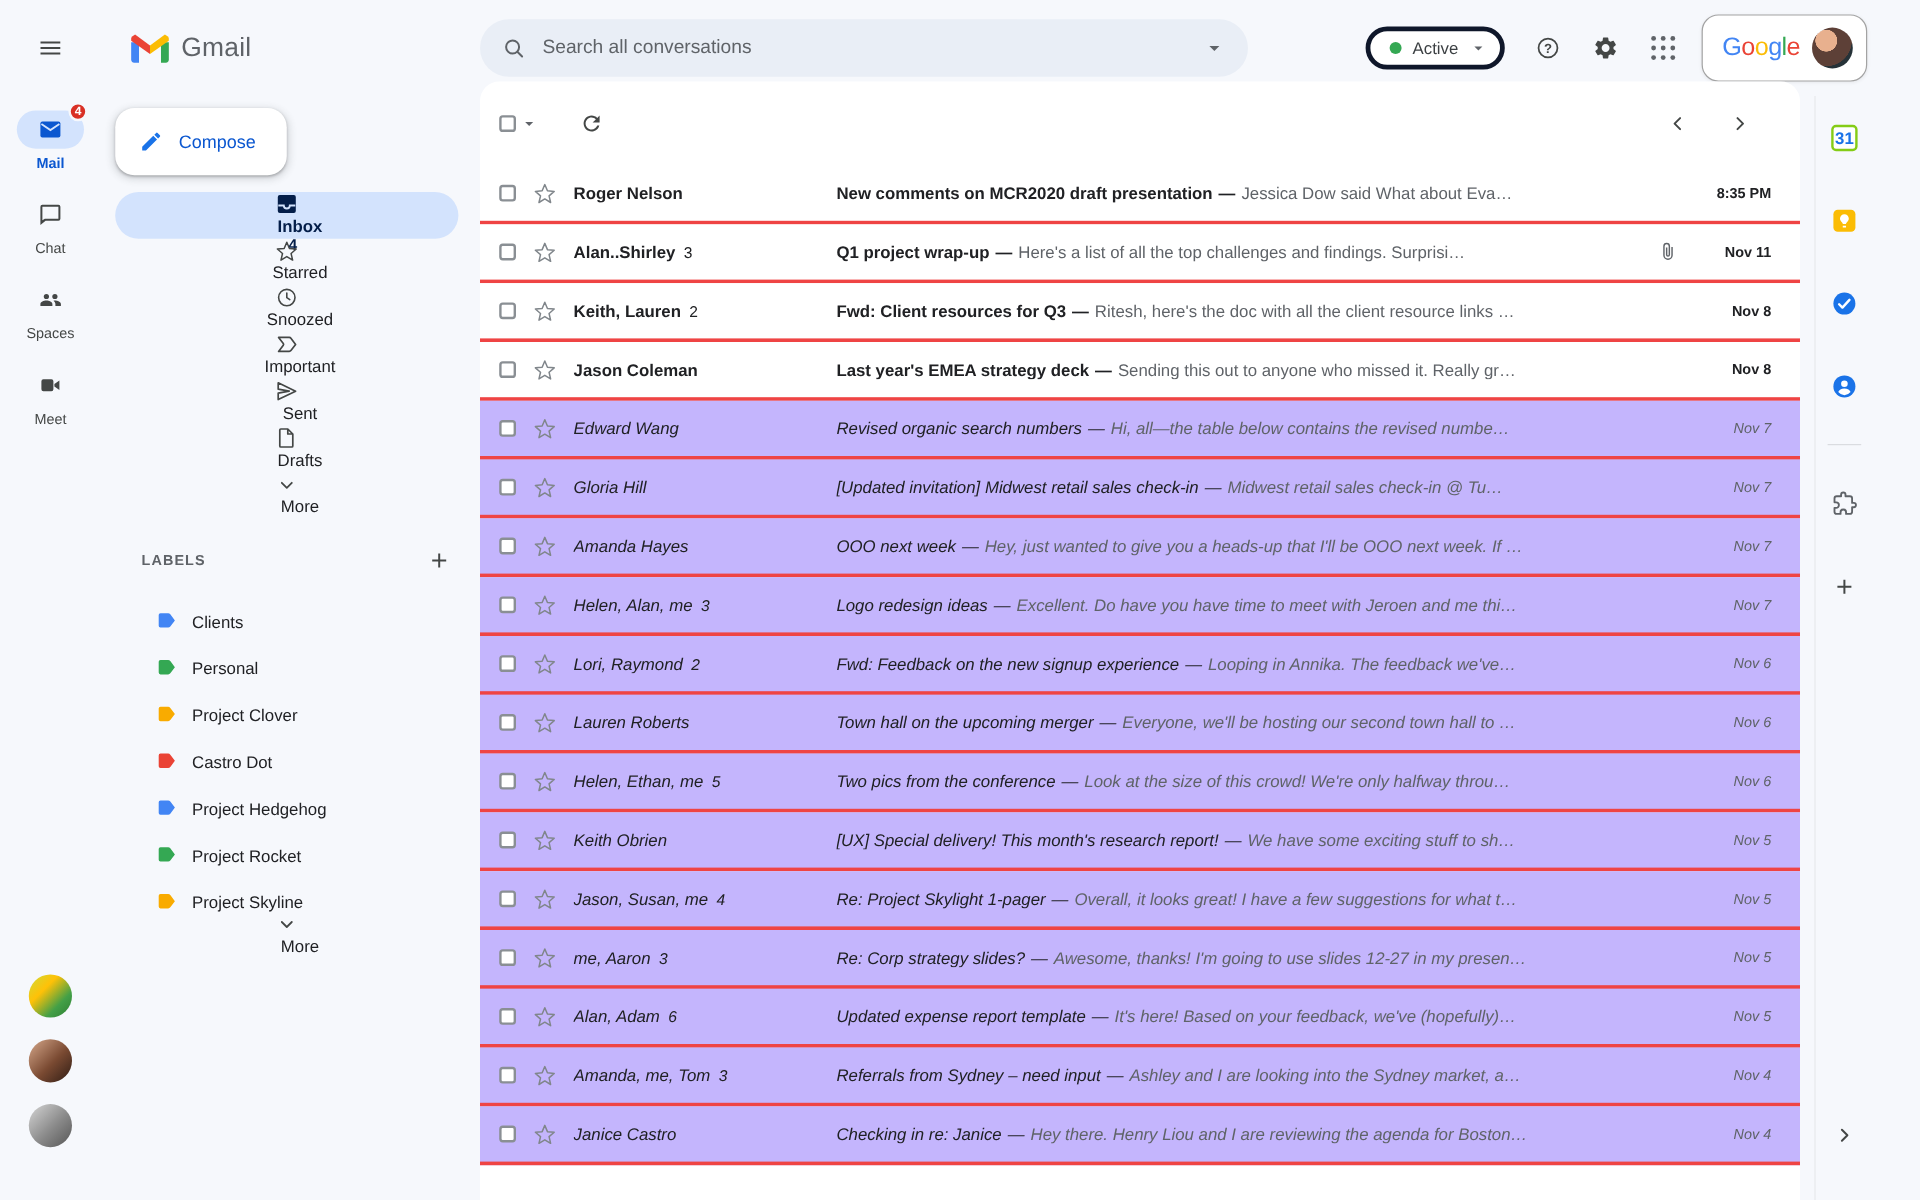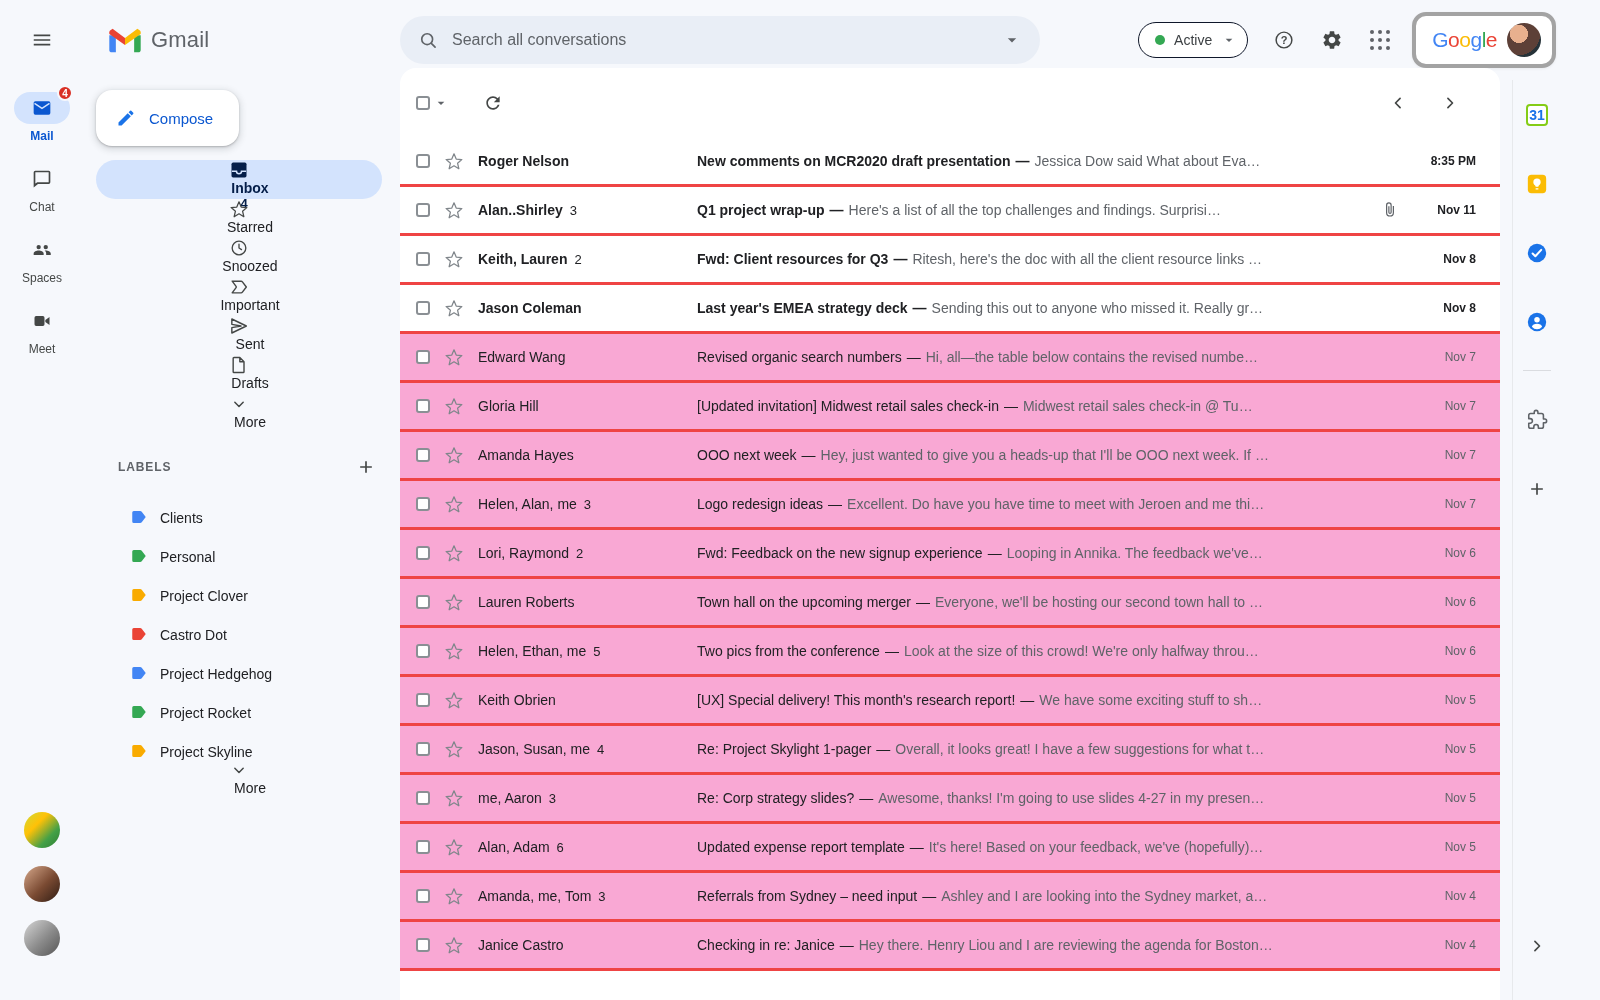--- a/index.html
+++ b/index.html
@@ -27,27 +27,27 @@
 
   
   .brandcell { grid-column:2; grid-row:1; display:flex; align-items:center; padding-left:24px; gap:9px; }
   .brand-name { font-size:22px; color:#5f6368; letter-spacing:.2px; }
   .header { grid-column:3/5; grid-row:1; display:flex; align-items:center; }
   .searchbar { width:640px; height:48px; background:#e9eef6; border-radius:24px; display:flex; align-items:center; padding:0 8px 0 18px; }
   .searchbar input { flex:1; border:none; outline:none; background:transparent; font-family:inherit; font-size:16px; color:#202124; margin-left:14px; }
   .searchbar input::placeholder { color:#5f6368; }
   .search-caret { width:40px; height:40px; display:flex; align-items:center; justify-content:center; cursor:pointer; border-radius:50%; }
   .header-right { margin-left:auto; display:flex; align-items:center; padding-right:44px; }
-  .presence-pill { display:flex; align-items:center; gap:9px; height:36px; padding:0 10px 0 16px; background:#fff; border:1px solid #0f172a; border-radius:18px; cursor:pointer; margin-right:12px; }
+  .presence-pill { display:flex; align-items:center; gap:9px; height:36px; padding:0 10px 0 16px; background:#fff; border:4px solid #0f172a; border-radius:18px; cursor:pointer; margin-right:12px; }
   .presence-dot { width:10px; height:10px; border-radius:50%; background:#34a853; }
   .presence-label { font-size:14px; color:#3c4043; }
   .icon-btn { width:48px; height:48px; border-radius:50%; display:flex; align-items:center; justify-content:center; cursor:pointer; }
   .apps-grid { display:grid; grid-template-columns:repeat(3,4px); gap:4px; }
   .apps-grid i { width:4px; height:4px; border-radius:50%; background:#5f6368; }
-  .profile-card { display:flex; align-items:center; gap:10px; height:56px; padding:0 11px 0 16px; background:#fff; border:4px solid #a3a3a3; border-radius:14px; margin-left:8px; box-shadow:0 1px 3px rgba(0,0,0,.06); cursor:pointer; }
+  .profile-card { display:flex; align-items:center; gap:10px; height:56px; padding:0 11px 0 16px; background:#fff; border:1px solid #a3a3a3; border-radius:14px; margin-left:8px; box-shadow:0 1px 3px rgba(0,0,0,.06); cursor:pointer; }
   .google-wordmark { font-size:21px; font-weight:500; letter-spacing:-.5px; }
   .profile-avatar { width:34px; height:34px; border-radius:50%; background:radial-gradient(circle at 35% 32%, #e8b08e 0 28%, #5d4037 29% 66%, #263238 67%); }
 
   
   .sidebar { grid-column:2; grid-row:2; overflow:hidden; }
   .compose-btn { display:inline-flex; align-items:center; gap:13px; height:56px; padding:0 26px 0 20px; margin:10px 0 14px 12px; background:#fff; border-radius:16px; box-shadow:0 1px 2px rgba(60,64,67,.3), 0 2px 6px 2px rgba(60,64,67,.15); cursor:pointer; }
   .compose-label { font-size:15px; font-weight:500; color:#0b57d0; }
   .nav-item { display:flex; align-items:center; height:39px; padding-left:22px; margin:0 18px 0 12px; border-radius:20px; cursor:pointer;flex-direction:column; }
   .nav-icon { width:20px; height:20px; margin-right:22px; color:#444746; display:flex; align-items:center; justify-content:center; flex-shrink:0; }
   .nav-label { font-size:14px; color:#202124; flex:1; white-space:nowrap; }
@@ -69,21 +69,21 @@
   .list-toolbar { height:70px; flex-shrink:0; display:flex; align-items:center; padding:0 30px 0 16px; }
   .cb { width:14px; height:14px; border:2px solid #8a8f94; border-radius:3px; cursor:pointer; flex-shrink:0; background:#fff; }
   .toolbar-caret { margin-left:3px; display:flex; cursor:pointer; }
   .refresh-btn { margin-left:24px; width:40px; height:40px; border-radius:50%; display:flex; align-items:center; justify-content:center; cursor:pointer; }
   .toolbar-spacer { flex:1; }
   .page-btn { width:40px; height:40px; border-radius:50%; display:flex; align-items:center; justify-content:center; cursor:pointer; }
   .page-btn + .page-btn { margin-left:12px; }
 
   .email-list { flex:1; overflow:hidden; }
   .email-row { display:flex; align-items:center; height:49px; padding:0 24px 0 16px; border-bottom:3px solid #ef4444; background:#fff; cursor:pointer; }
-  .email-row.read { background:#f9a8d4; }
+  .email-row.read { background:#c4b5fd;font-style:italic; }
   .row-star { margin-left:14px; display:flex; color:#80868b; cursor:pointer; }
   .sender-cell { width:205px; flex-shrink:0; margin-left:14px; font-size:14px; color:#202124; white-space:nowrap; overflow:hidden; }
   .unread .sender-name { font-weight:bold; }
   .sender-count { margin-left:7px; font-size:13px; color:#202124; }
   .sender-count:empty { display:none; }
   .subject-cell { flex:1; min-width:0; margin-left:14px; font-size:14px; color:#202124; white-space:nowrap; overflow:hidden; text-overflow:ellipsis; }
   .unread .subj, .unread .sep { font-weight:bold; }
   .sep { margin:0 5px; }
   .snippet { color:#5f6368; font-weight:normal; }
   .attach-cell { display:none; width:28px; justify-content:center; flex-shrink:0; }
@@ -623,21 +623,21 @@
   </div>
 
   <div class="email-row read">
     <span class="cb"></span>
     <span class="row-star">
               <svg viewBox="0 0 24 24" width="20" height="20">
                 <path fill="none" stroke="currentColor" stroke-width="1.5" stroke-linejoin="round" d="M12 17.77l-5.82 3.53 1.54-6.63-5.14-4.46 6.78-.58L12 3.38l2.64 6.25 6.78.58-5.14 4.46 1.54 6.63z"></path>
               </svg>
             </span>
     <span class="sender-cell"><span class="sender-name">me, Aaron</span><span class="sender-count">3</span></span>
-    <span class="subject-cell"><span class="subj">Re: Corp strategy slides?</span><span class="sep">—</span><span class="snippet">Awesome, thanks! I'm going to use slides 4-27 in my presen…</span></span>
+    <span class="subject-cell"><span class="subj">Re: Corp strategy slides?</span><span class="sep">—</span><span class="snippet">Awesome, thanks! I'm going to use slides 12-27 in my presen…</span></span>
 
     <span class="date-cell">Nov 5</span>
   </div>
 
   <div class="email-row read">
     <span class="cb"></span>
     <span class="row-star">
               <svg viewBox="0 0 24 24" width="20" height="20">
                 <path fill="none" stroke="currentColor" stroke-width="1.5" stroke-linejoin="round" d="M12 17.77l-5.82 3.53 1.54-6.63-5.14-4.46 6.78-.58L12 3.38l2.64 6.25 6.78.58-5.14 4.46 1.54 6.63z"></path>
               </svg>

